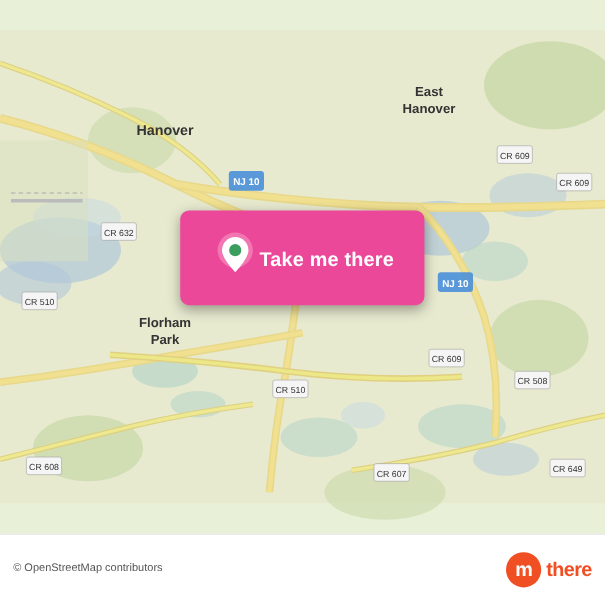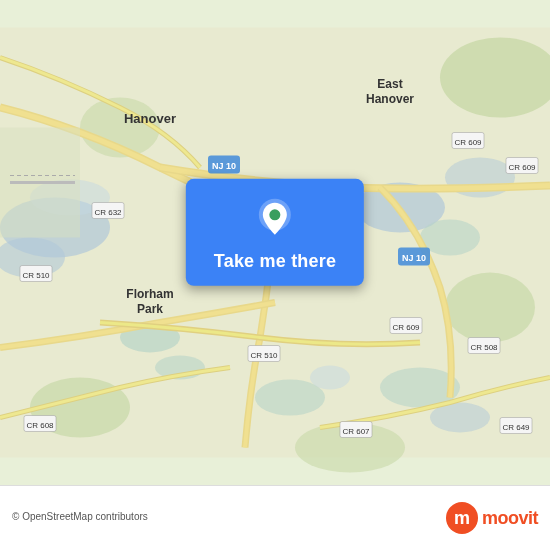--- a/index.html
+++ b/index.html
@@ -33,25 +33,25 @@
       position: absolute;
       top: 50%;
       left: 50%;
       transform: translate(-50%, -60%);
       display: flex;
       flex-direction: column;
       align-items: center;
     }
 
     #green-card {
-      background-color: #3b82f6;
+      background-color: #ec4899;
       border-radius: 8px;
       padding: 18px 28px 14px 28px;
       display: flex;
-      flex-direction: column;
+      flex-direction: row;
       align-items: center;
       box-shadow: 0 4px 12px rgba(0,0,0,0.35);
       min-width: 170px;
     }
 
     #location-icon {
       width: 44px;
       height: 44px;
       margin-bottom: 10px;
     }
@@ -246,17 +246,17 @@
   </div>
 
   <div id="footer-bar">
     <div id="footer-left">
       <div id="osm-credit">
         <span>© OpenStreetMap contributors</span>
       </div>
     </div>
     <div id="moovit-logo">
       <div id="moovit-m">m</div>
-      <div id="moovit-text">moovit</div>
+      <div id="moovit-text">there</div>
     </div>
   </div>
 
 </div>
 
 </body></html>

